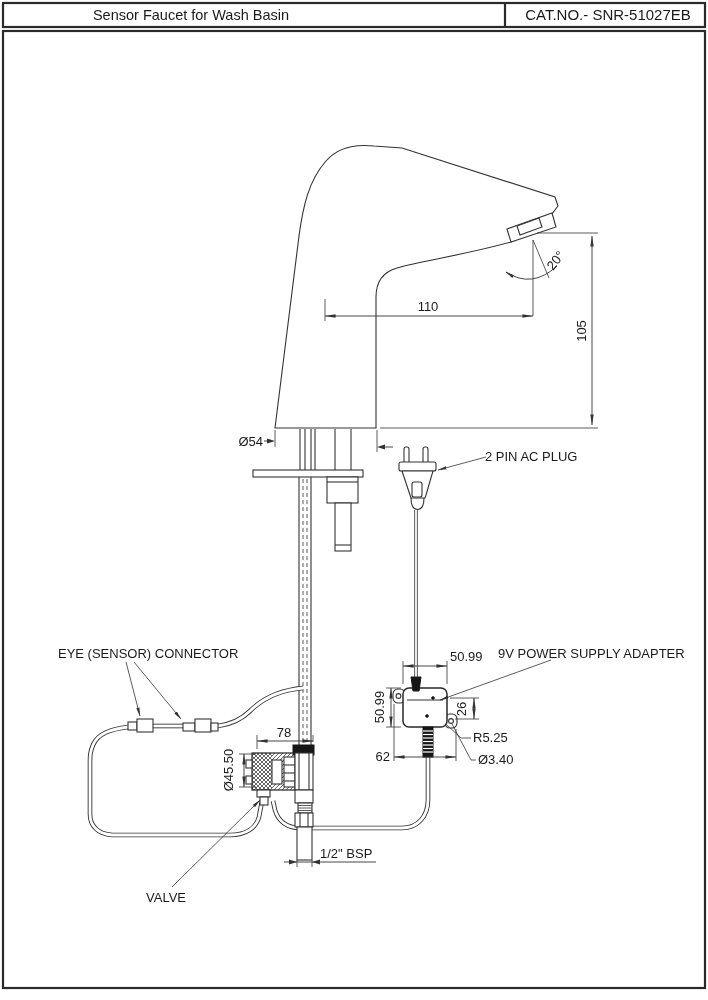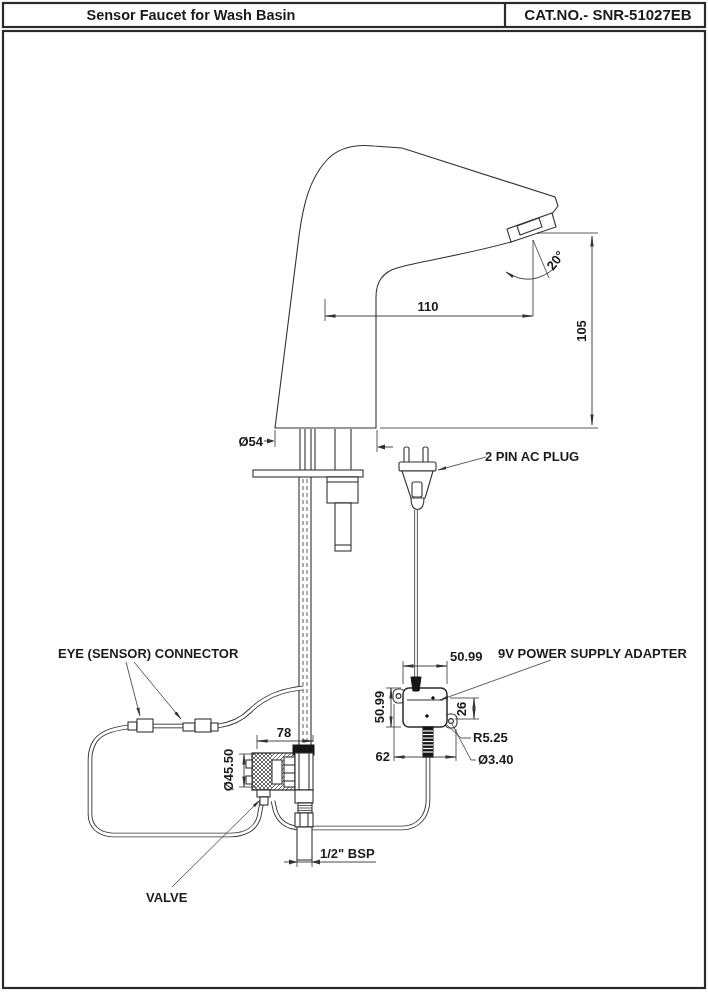--- a/index.html
+++ b/index.html
@@ -1,17 +1,17 @@
 <!DOCTYPE html>
 <html><head>
 <meta charset="utf-8">
 <style>
   html,body{margin:0;padding:0;background:#fff;}
   .page{width:708px;height:1000px;background:#fff;position:relative;overflow:hidden;
-        font-family:"Liberation Sans", sans-serif;font-weight:bold;}
+        font-family:"Liberation Sans", sans-serif;}
   svg{display:block;}
   text{fill:#1a1a1a;font-family:"Liberation Sans", sans-serif;}
   .t-title{font-size:14.5px;}
   .t-cat{font-size:15px;}
   .t-lbl{font-size:13px;}
   .t-dim{font-size:13px;}
   .ln{stroke:#333;stroke-width:1.1;fill:none;}
   .ln-thick{stroke:#2a2a2a;stroke-width:2.2;fill:none;}
   .dim{stroke:#333;stroke-width:0.9;fill:none;}
   .ext{stroke:#333;stroke-width:0.8;fill:none;}

